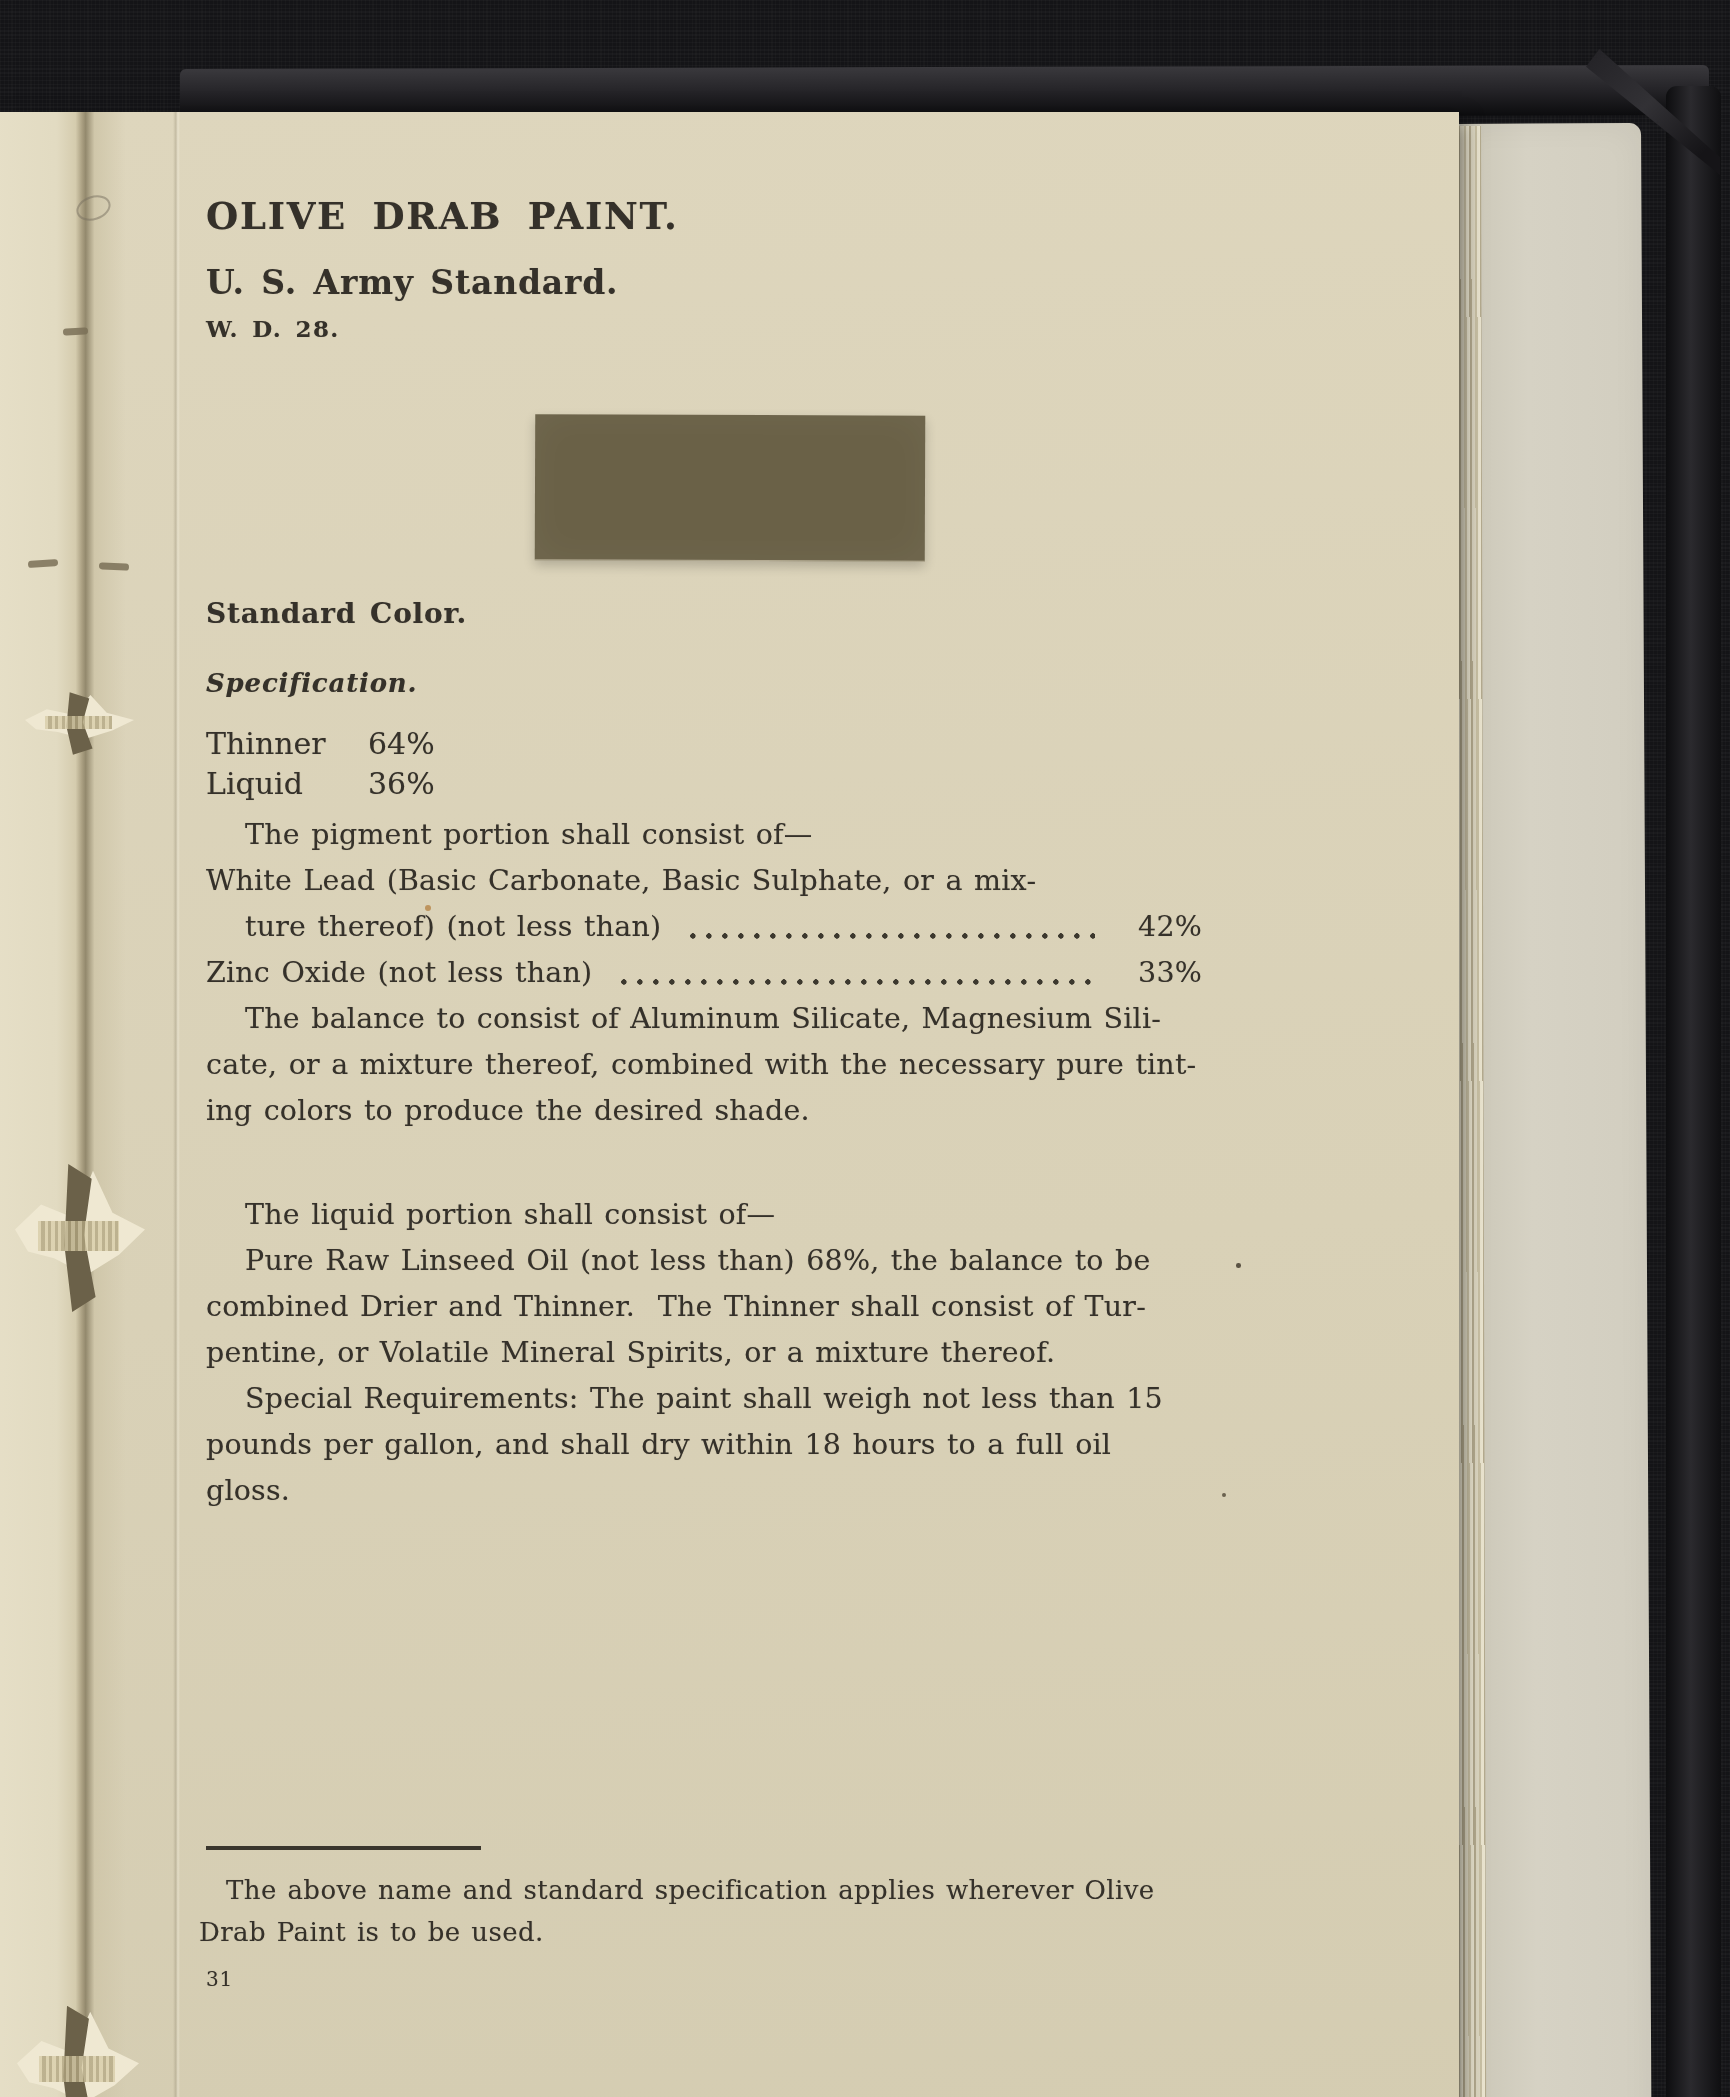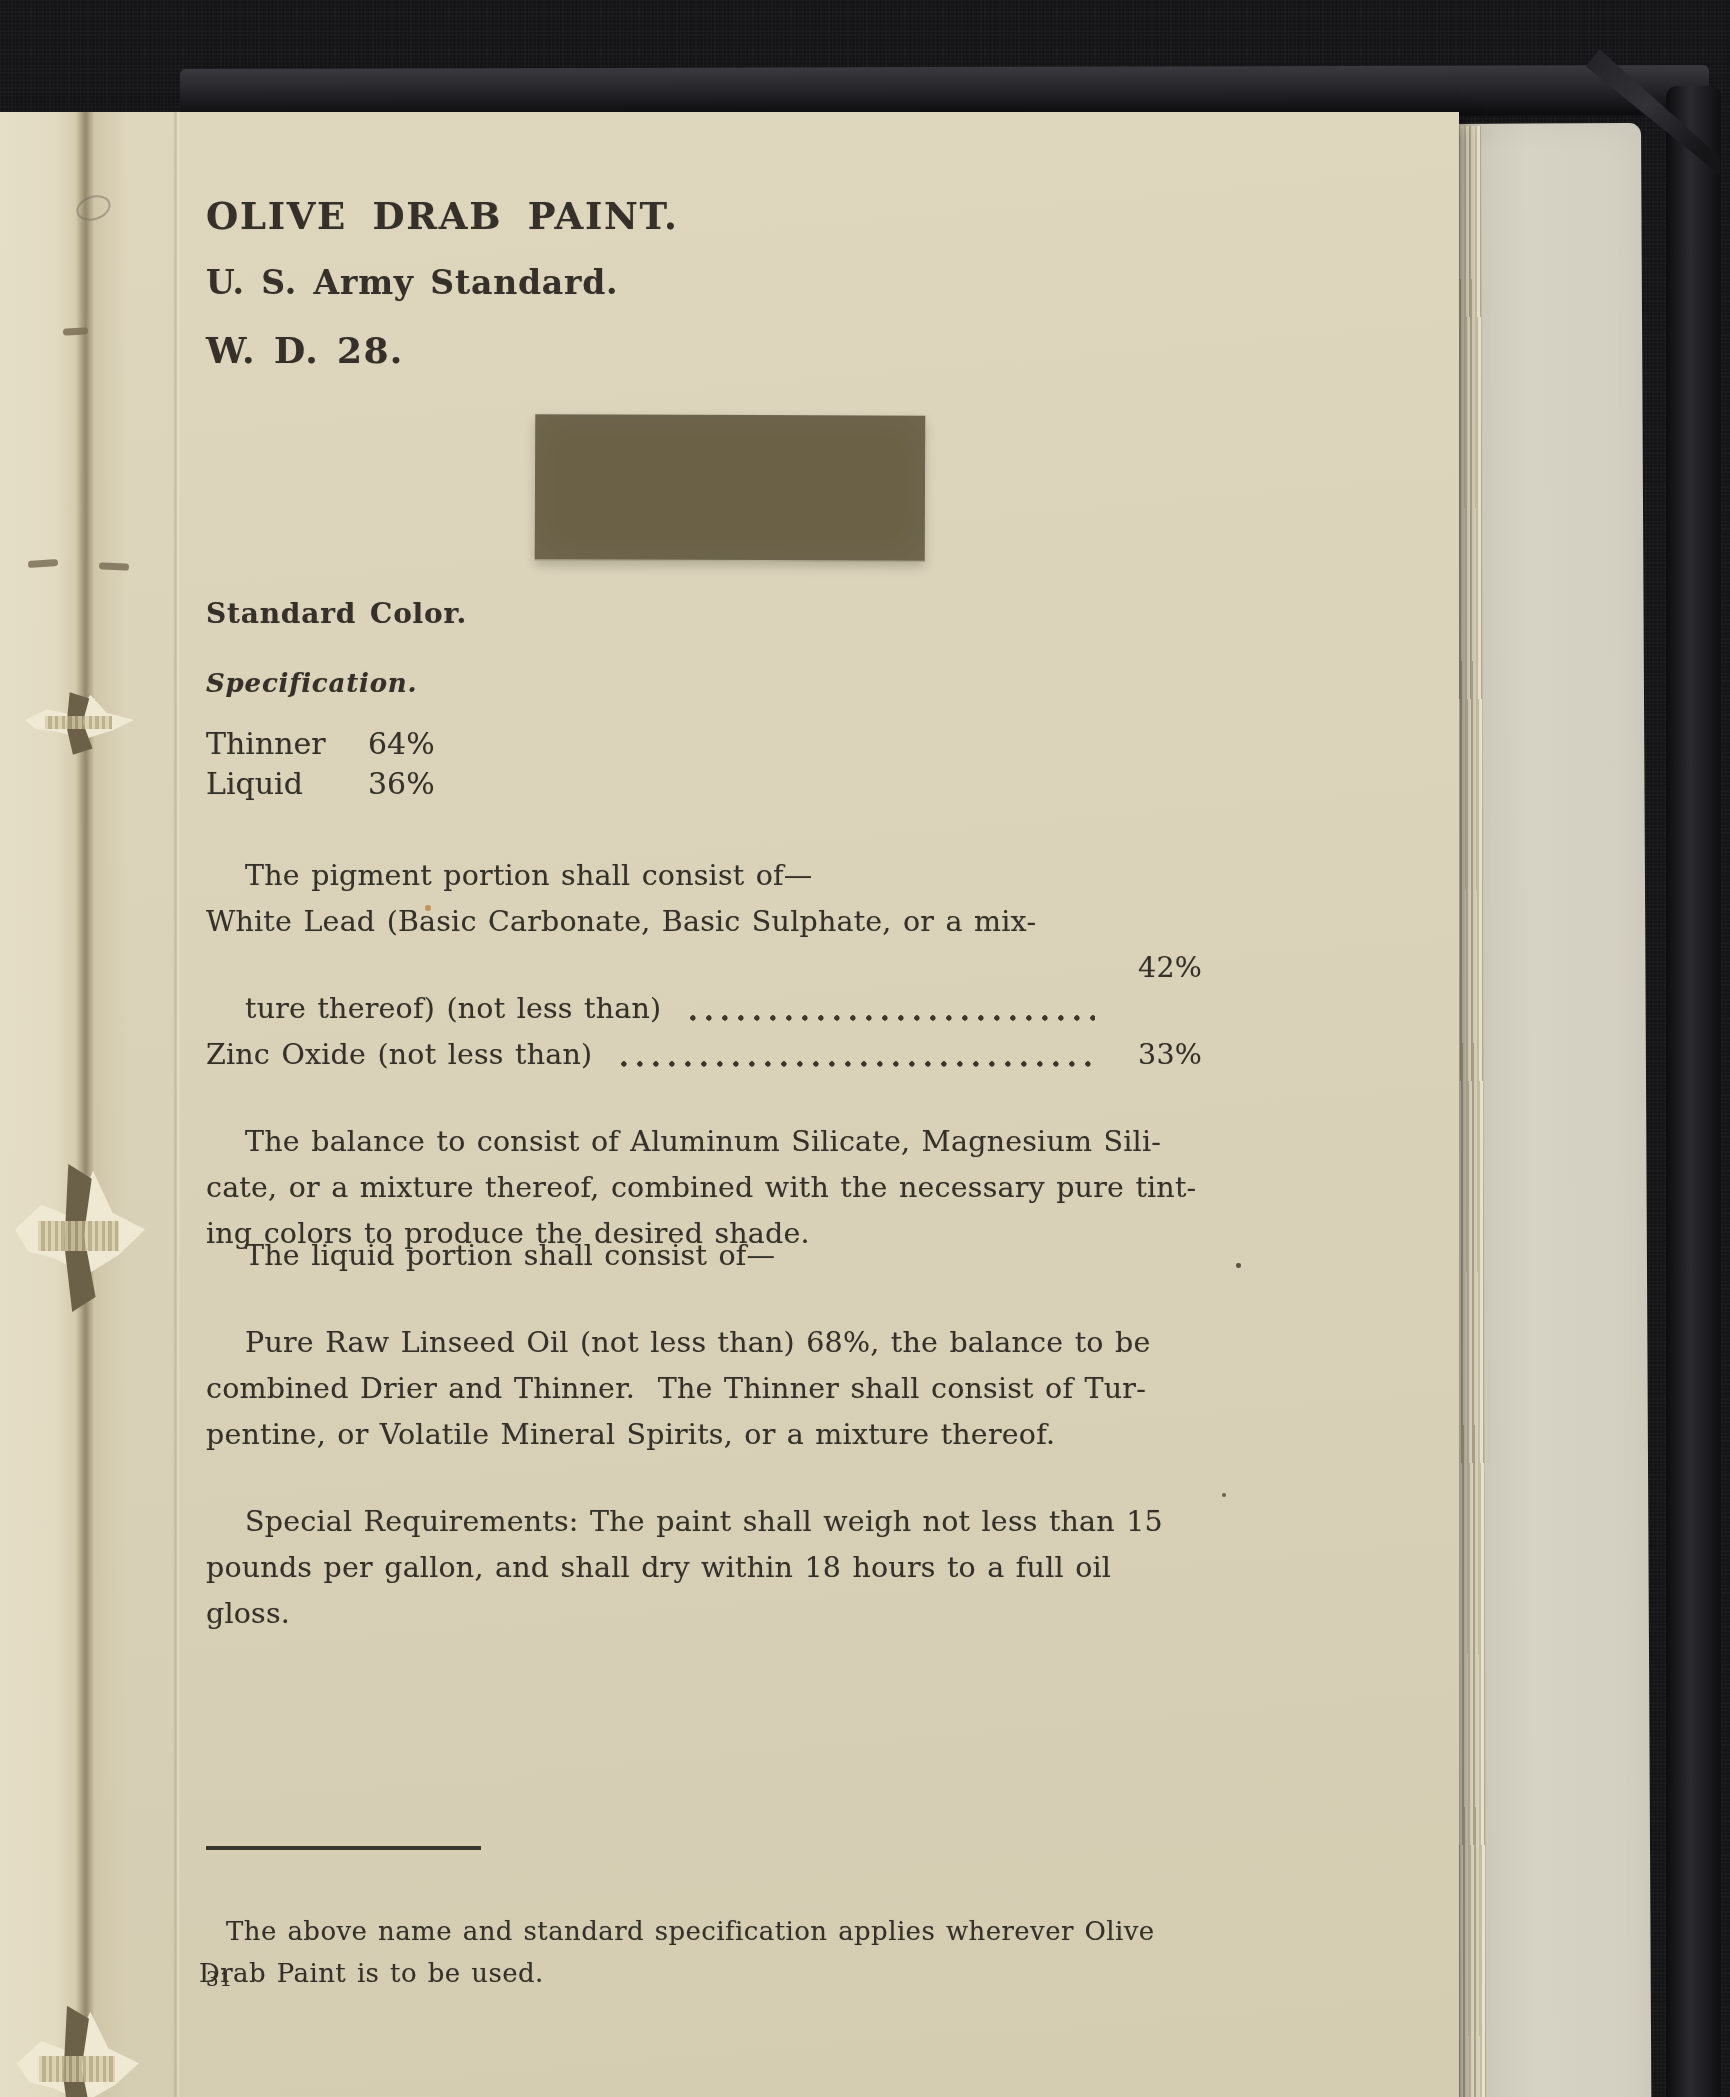--- a/index.html
+++ b/index.html
@@ -79,35 +79,35 @@
   .speck-1{left:1236px;top:1263px;width:4.6px;height:4.6px;background:#5a5243;}
   .speck-2{left:1222px;top:1493px;width:3.8px;height:3.8px;background:#6b624f;}
   .speck-3{left:425px;top:905px;width:6.3px;height:6.3px;background:#b9894e;opacity:.85;}
 
   
   .text-layer{position:absolute;inset:0;color:#35312a;}
   .text-layer [data-name]{text-shadow:0 0 0.8px rgba(55,50,40,0.30);}
   .centered{position:absolute;left:206px;width:996px;text-align:left;white-space:pre;}
   .title{top:194px;font-size:37px;font-weight:700;letter-spacing:1.7px;word-spacing:11px;}
   .subtitle{top:263px;font-size:33px;font-weight:700;letter-spacing:0.8px;word-spacing:4.2px;}
-  .designation{top:329px;font-size:36px;font-weight:700;letter-spacing:1.3px;word-spacing:4.2px;}
+  .designation{top:315px;font-size:23px;font-weight:700;letter-spacing:1.3px;word-spacing:4.2px;}
   .swatch{position:absolute;left:535px;top:415px;width:390px;height:145px;
     box-shadow:0 5px 11.7px rgba(0,0,0,0.20),inset 0 0 38px rgba(255,255,255,0.05);
     border-bottom:1.7px solid rgba(238,231,208,0.55);transform:rotate(0.2deg);}
   .swatch-caption{top:597px;font-size:28px;font-weight:600;letter-spacing:0.8px;word-spacing:3.4px;}
   .spec-heading{top:668px;font-size:26px;font-style:italic;font-weight:600;letter-spacing:0.8px;}
   .composition{position:absolute;left:206px;top:724px;width:996px;font-size:30px;line-height:40px;}
   .comp-row{display:flex;white-space:pre;}
   .comp-label{display:inline-block;width:162px;}
   .body-block{position:absolute;left:206px;width:996px;font-size:28.5px;line-height:46px;
     letter-spacing:0.2px;word-spacing:2.1px;}
   .body-1{top:812px;}
   .body-2{top:1192px;}
   .line{white-space:pre;}
-  .indent{padding-left:39px;margin-top:41px;}
+  .indent{padding-left:39px;}
   .leader-row{display:flex;gap:19px;}
   .leader{flex:1 1 auto;align-self:flex-end;height:5.9px;margin:0 11.7px 11px 9.2px;
     background-image:radial-gradient(circle at 2.9px 2.9px,#3c382e 2.5px,rgba(0,0,0,0) 2.9px);
     background-size:16px 5.9px;background-repeat:repeat-x;}
   .lead-value{min-width:76px;text-align:right;}
   .footnote-rule{position:absolute;left:206px;top:1846px;width:275px;height:3.8px;background:#3a362d;}
   .footnote{position:absolute;left:199px;top:1869px;width:996px;font-size:26px;line-height:42px;
     letter-spacing:0.4px;word-spacing:2.1px;}
   .footnote .indent{padding-left:27px;}
   .page-number{top:1967px;font-size:20px;letter-spacing:0.8px;}

